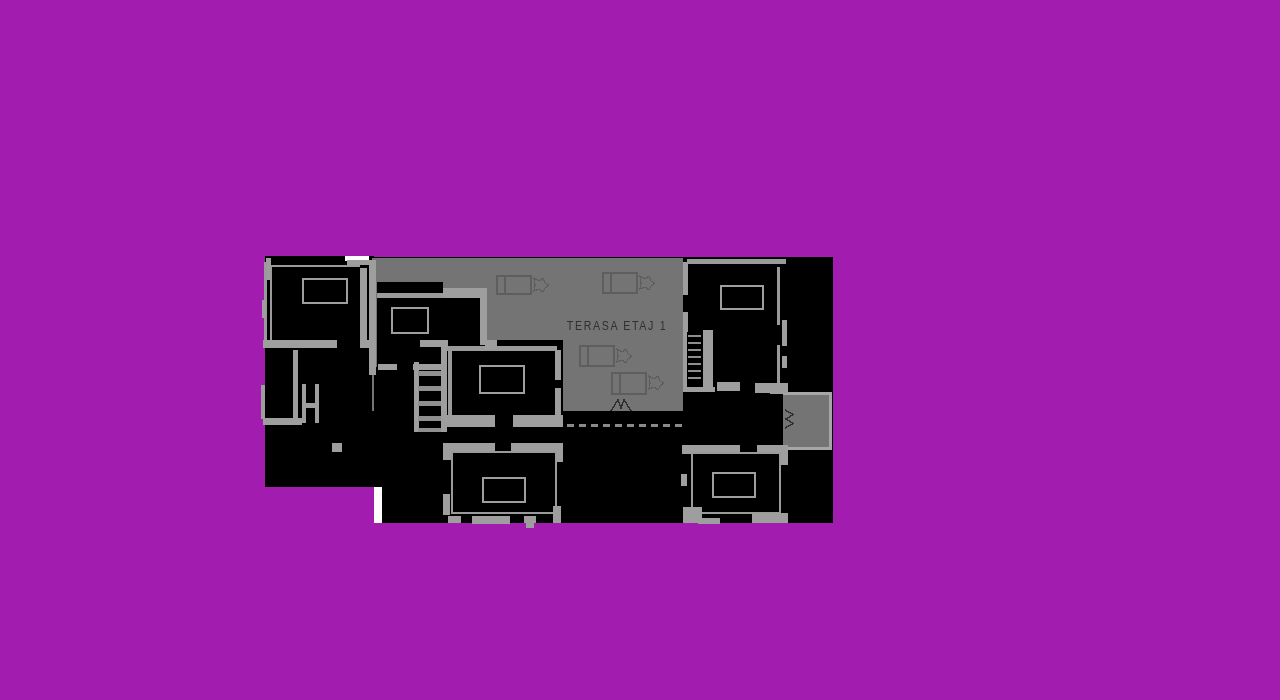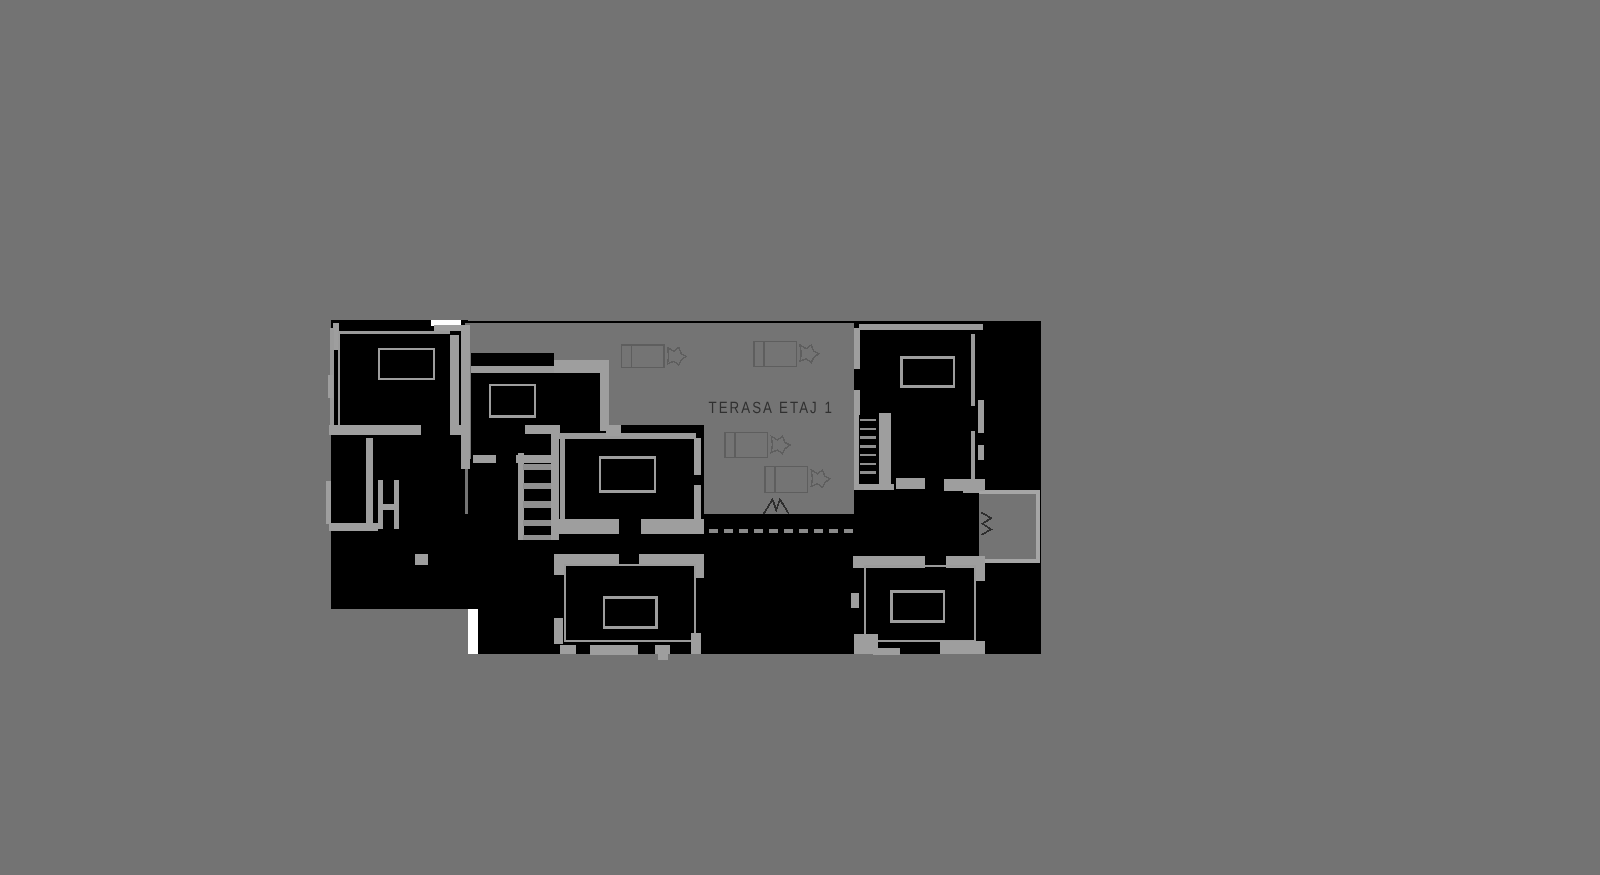--- a/index.html
+++ b/index.html
@@ -1,16 +1,16 @@
 <!DOCTYPE html>
 <html><head>
 <meta charset="utf-8">
 <style>
   html,body{margin:0;padding:0;background:#ffffff;}
-  .canvas{position:relative;width:1280px;height:700px;background:#737373;overflow:hidden;
+  .canvas{position:relative;width:1280px;height:700px;background:#a21caf;overflow:hidden;
           font-family:"Liberation Sans", sans-serif;}
   svg{position:absolute;left:0;top:0;}
   .wall{fill:#9e9e9e;}
   .wall-thin{fill:#9a9a9a;}
   .blk{fill:#000000;}
   .furn{stroke:#5e5e5e;fill:none;stroke-width:1.2;}
   .bed{stroke:#9e9e9e;fill:#000000;stroke-width:2;}
   .inner{stroke:#9a9a9a;fill:none;stroke-width:1.6;}
   .door{stroke:#2e2e2e;fill:none;stroke-width:1.4;stroke-linejoin:miter;}
   .tick{fill:#8f8f8f;}

